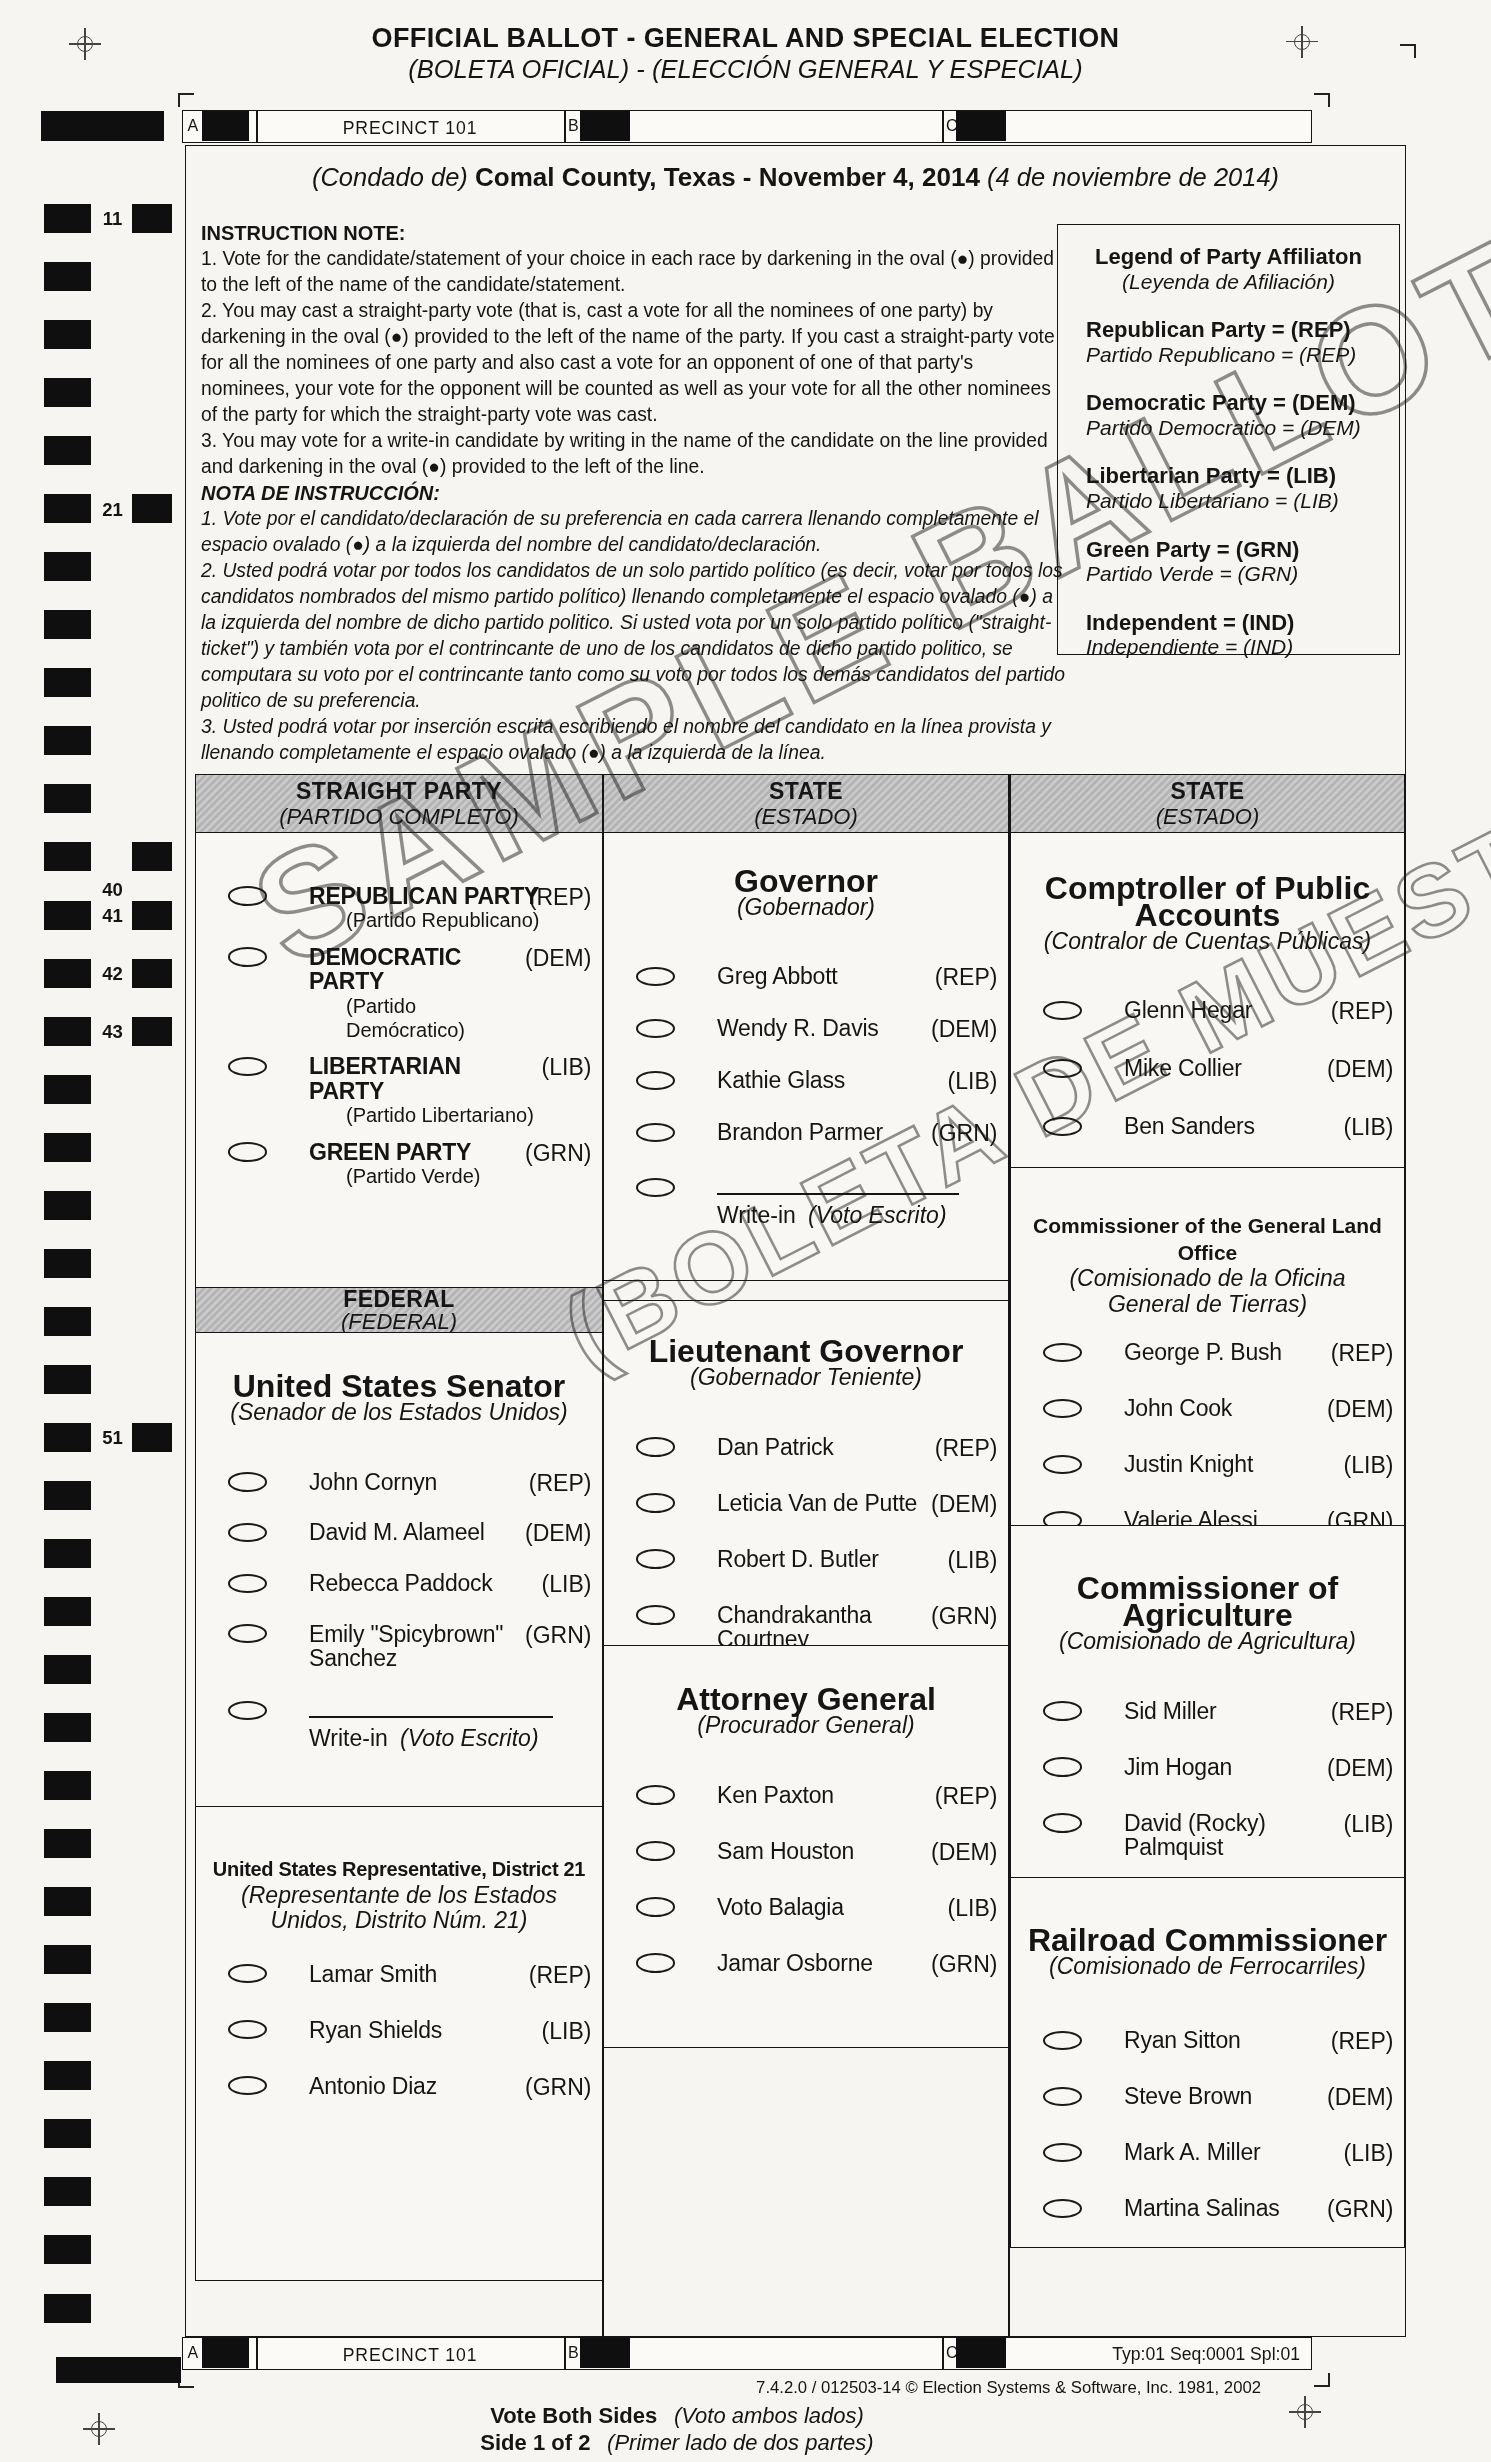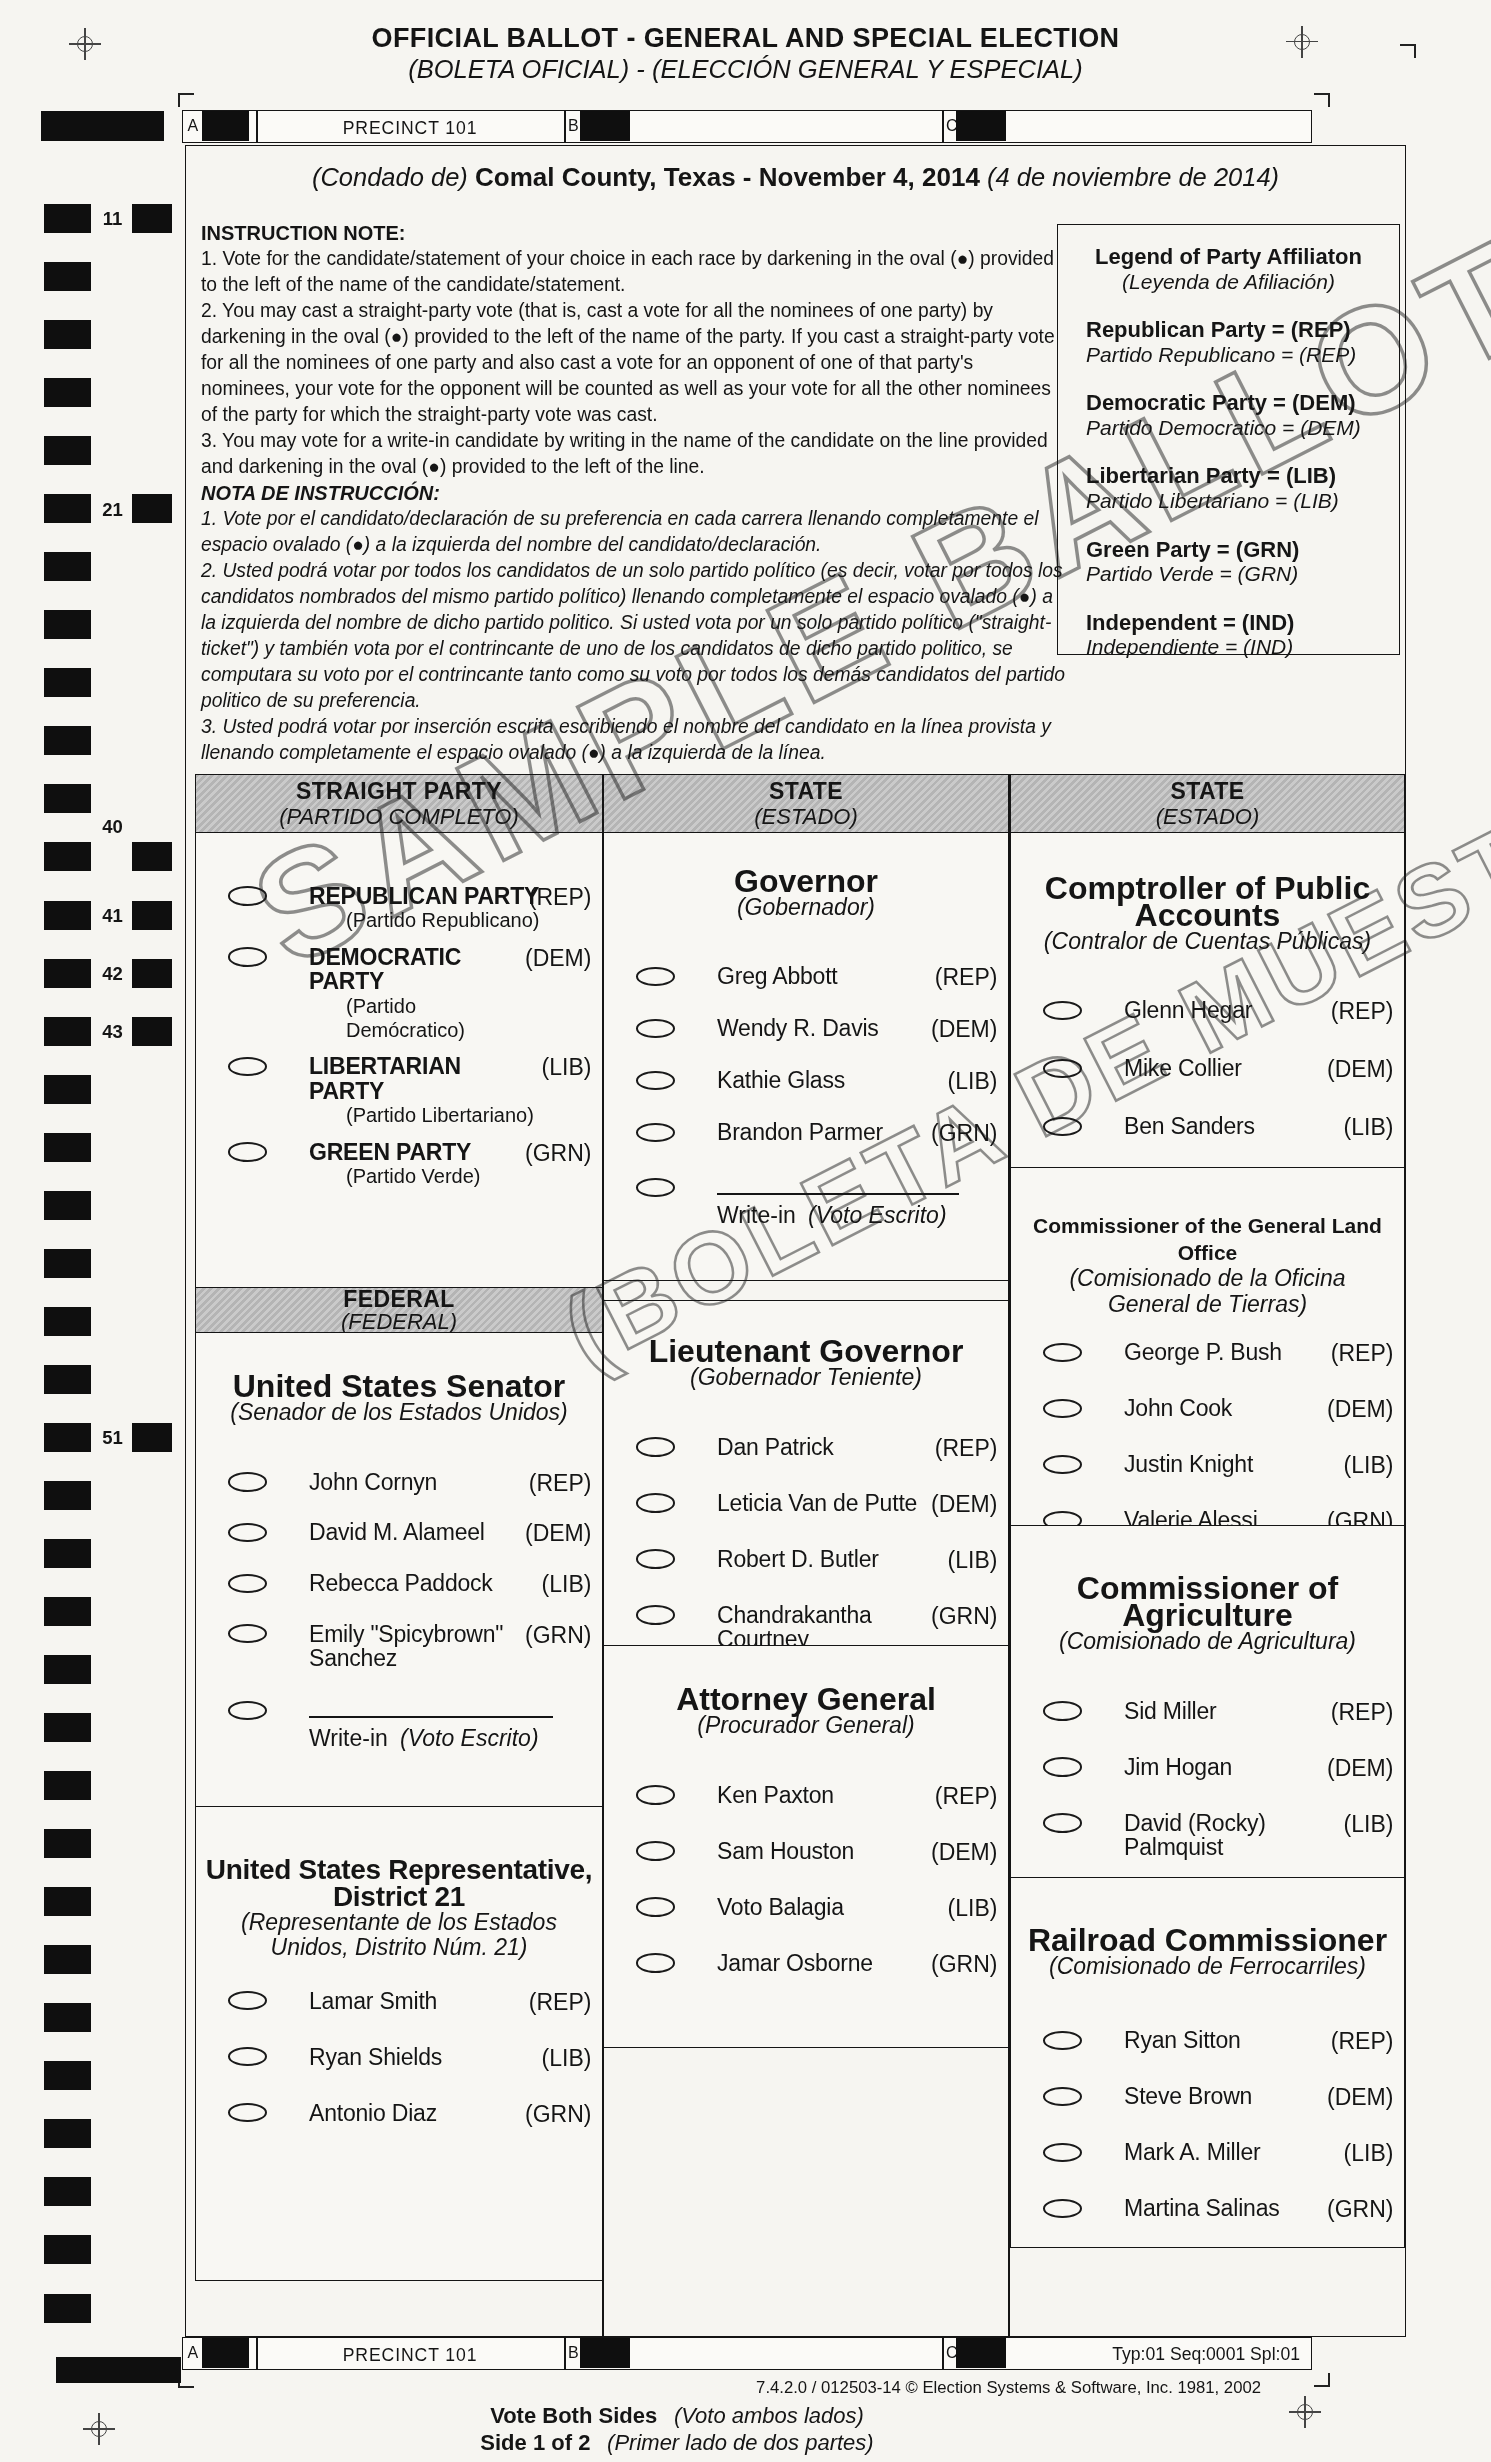--- a/index.html
+++ b/index.html
@@ -107,21 +107,21 @@
   .opt .party{position:absolute;right:10.6px;top:0;font-size:23px;}
 
   
   [data-key="straight-party"]{height:456px;padding-top:51px;}
   [data-key="straight-party"] .opt{margin-bottom:12.3px;}
   [data-key="straight-party"] .nm{font-weight:bold;font-size:23px;}
 
   [data-key="us-senator"]{height:475px;}
   [data-key="us-senator"] .opt{margin-bottom:24.6px;}
   [data-key="us-rep-21"]{height:475px;padding-top:49px;}
-  [data-key="us-rep-21"] .c-title{font-size:28px;letter-spacing:-0.3px;padding:0 3.5px;}
+  [data-key="us-rep-21"] .c-title{font-size:20px;letter-spacing:-0.3px;padding:0 3.5px;}
   [data-key="us-rep-21"] .c-sub{margin-bottom:28px;}
   [data-key="governor"]{height:449px;padding-top:35px;}
   [data-key="governor"] .opt{margin-bottom:26px;}
   [data-key="lt-governor"]{height:347px;margin-top:19.3px !important;padding-top:37px;}
   [data-key="attorney-general"]{height:403px;}
   [data-key="comptroller"]{height:337px;padding-top:42px;}
   [data-key="comptroller"] .opt{margin-bottom:32px;}
   [data-key="land-office"]{height:360px;padding-top:44px;}
   [data-key="land-office"] .c-title{font-size:21px;padding:0 1.8px;}
   [data-key="land-office"] .c-sub{margin-bottom:23px;}
@@ -203,21 +203,21 @@
       <div class="tmark" style="top: 436px;"></div>
       <div class="tmark" style="top: 494px;"></div>
       <div class="tnum" style="top: 499px;">21</div>
       <div class="tmark2" style="top: 494px;"></div>
       <div class="tmark" style="top: 552px;"></div>
       <div class="tmark" style="top: 610px;"></div>
       <div class="tmark" style="top: 668px;"></div>
       <div class="tmark" style="top: 726px;"></div>
       <div class="tmark" style="top: 784px;"></div>
       <div class="tmark" style="top: 842px;"></div>
-      <div class="tnum" style="top: 816px;">40</div>
+      <div class="tnum" style="top: 879px;">40</div>
       <div class="tmark2" style="top: 842px;"></div>
       <div class="tmark" style="top: 901px;"></div>
       <div class="tnum" style="top: 905px;">41</div>
       <div class="tmark2" style="top: 901px;"></div>
       <div class="tmark" style="top: 959px;"></div>
       <div class="tnum" style="top: 963px;">42</div>
       <div class="tmark2" style="top: 959px;"></div>
       <div class="tmark" style="top: 1017px;"></div>
       <div class="tnum" style="top: 1021px;">43</div>
       <div class="tmark2" style="top: 1017px;"></div>

